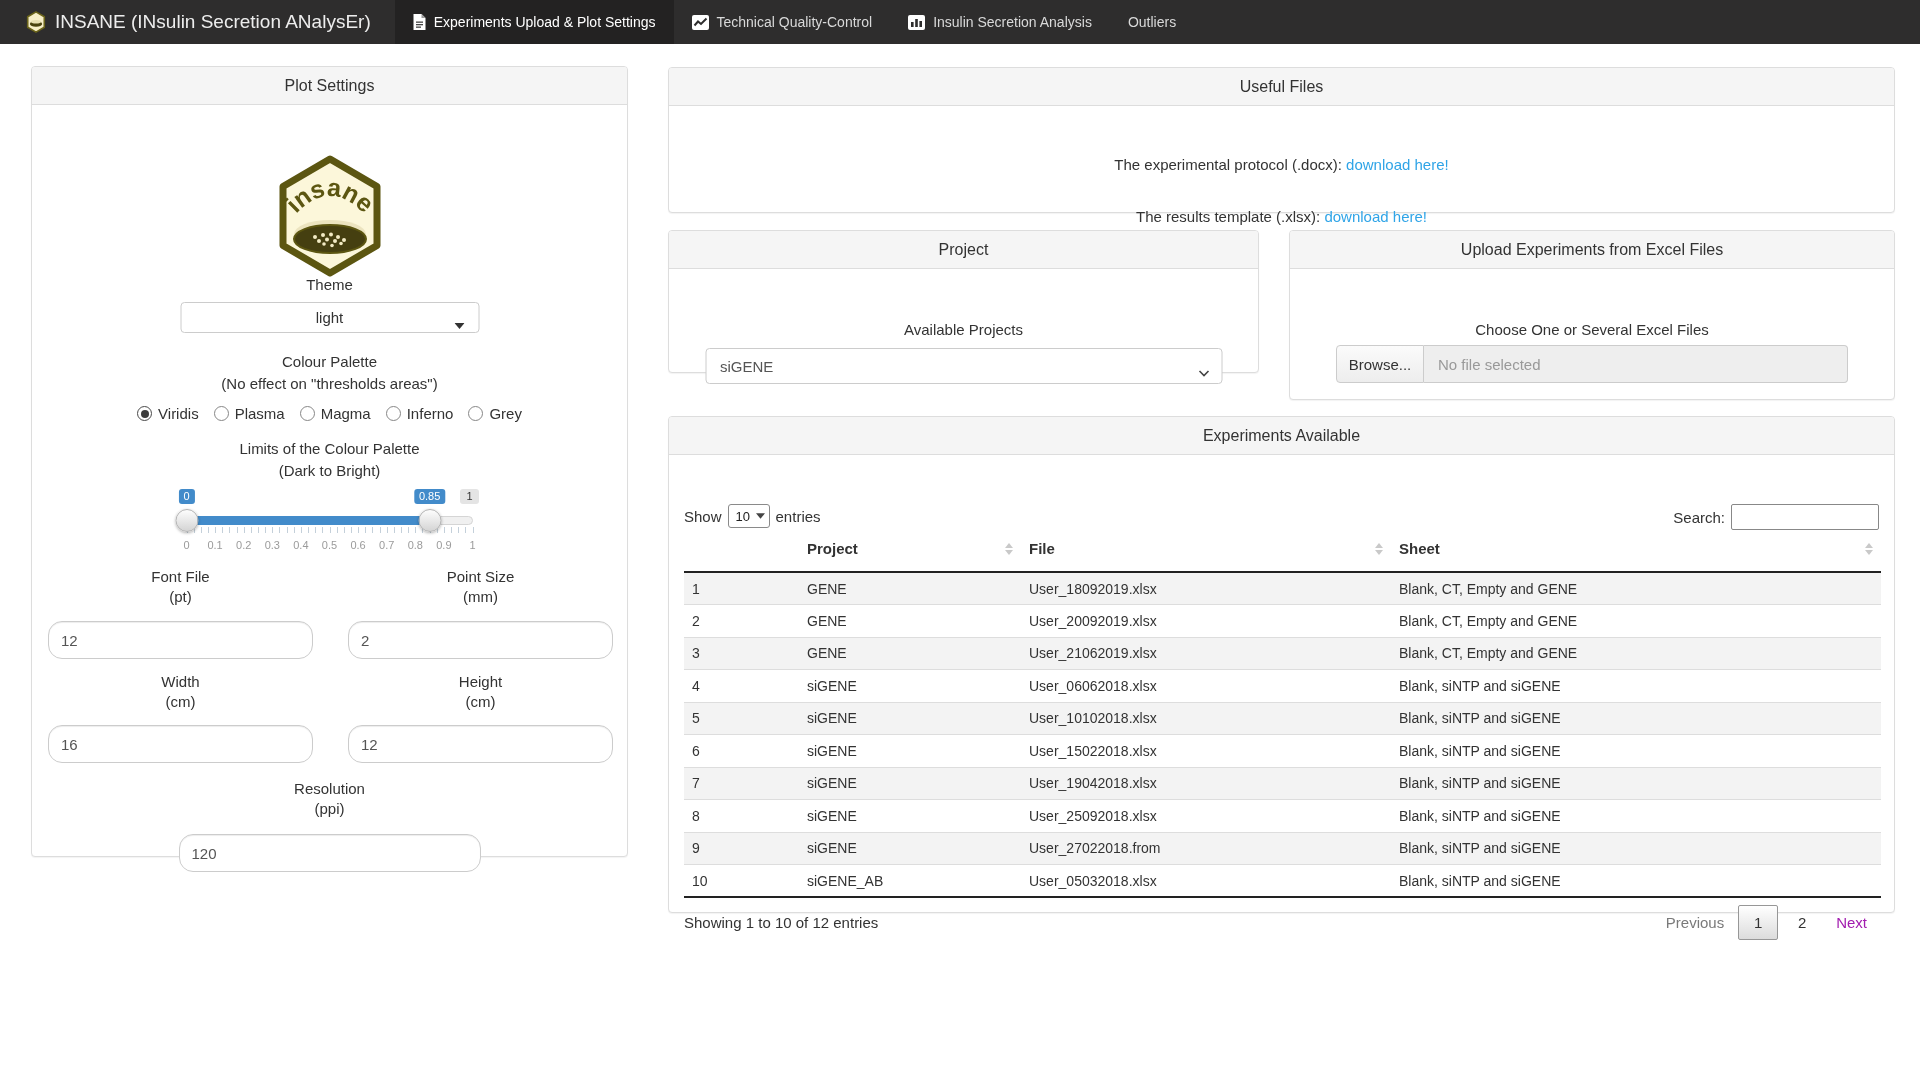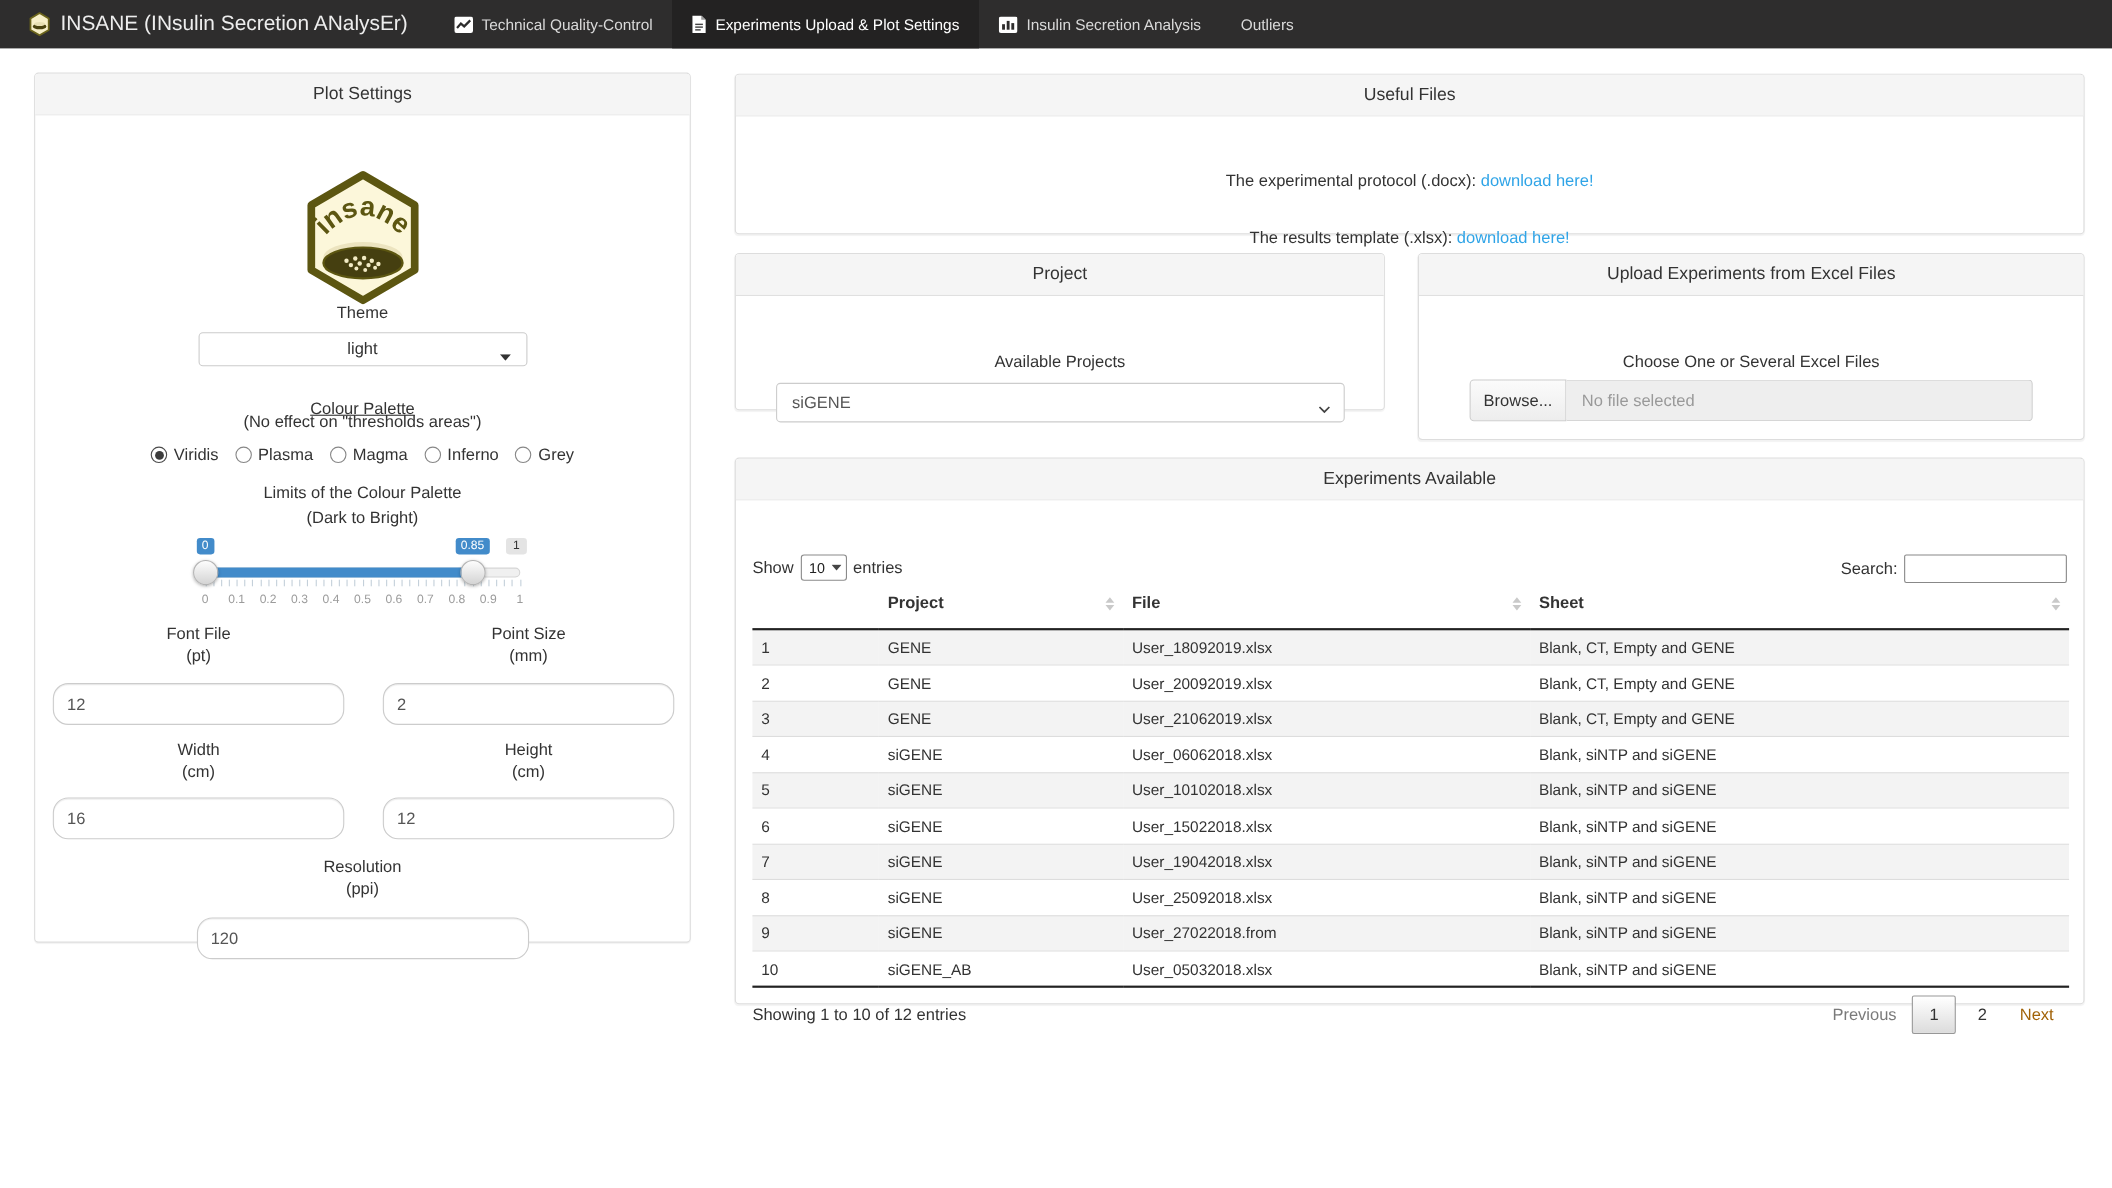--- a/index.html
+++ b/index.html
@@ -82,60 +82,60 @@
   table.dt thead th{height:46px;text-align:left;padding:0 26px 0 8px;font-size:15px;font-weight:700;color:#333;border-bottom:2px solid #222;position:relative;cursor:pointer;box-sizing:border-box;}
   table.dt tbody td{height:32.5px;padding:0 8px;font-size:14px;color:#333;box-sizing:border-box;white-space:nowrap;overflow:hidden;}
   table.dt tbody tr{border-top:1px solid #ddd;cursor:pointer;}
   table.dt tbody tr:nth-child(odd){background:#f3f3f3;}
   .sort-icons{position:absolute;right:8px;top:50%;transform:translateY(-50%);display:flex;flex-direction:column;gap:2px;}
   .s-up{width:0;height:0;border-left:4px solid transparent;border-right:4px solid transparent;border-bottom:5px solid #c9c9c9;display:block;}
   .s-down{width:0;height:0;border-left:4px solid transparent;border-right:4px solid transparent;border-top:5px solid #c9c9c9;display:block;}
   .dt-footer{position:absolute;top:450px;left:15px;right:15px;height:38px;}
   .dt-info{position:absolute;left:0;top:9px;font-size:15px;color:#333;}
   .dt-paginate{position:absolute;right:0;top:0;display:flex;align-items:center;}
-  .pg-btn{padding:8px 12px;font-size:15px;color:#a16207;cursor:pointer;}
+  .pg-btn{padding:8px 12px;font-size:15px;color:#a21caf;cursor:pointer;}
   .pg-btn.disabled{color:#7a7a7a;cursor:default;}
   .pg-num{min-width:14px;text-align:center;padding:8px 12px;font-size:15px;color:#333;cursor:pointer;border:1px solid transparent;border-radius:2px;margin:0 2px;}
   .pg-num.active{background:linear-gradient(#fff,#dcdcdc);border-color:#979797;}
 </style>
 </head>
 <body>
 
 <div class="navbar">
   <div class="brand">
     <span class="brand-icon">
       <svg width="20" height="22" viewBox="0 0 110 122">
           <polygon points="55,5 101,32 101,90 55,117 9,90 9,32" fill="#f7efc8" stroke="#6b641b" stroke-width="9" stroke-linejoin="round"></polygon>
           <ellipse cx="55" cy="72" rx="34" ry="15" fill="#4a430f"></ellipse>
           <ellipse cx="55" cy="60" rx="28" ry="10" fill="#e7dfb2"></ellipse>
         </svg>
     </span>
     <span>INSANE (INsulin Secretion ANalysEr)</span>
   </div>
   <div class="nav-tabs" id="nav-tabs">
-      <div class="nav-tab">
-        <span class="tab-icon">
-          <svg width="17" height="15" viewBox="0 0 17 15">
-            <rect width="17" height="15" rx="2" fill="#fff"></rect>
-            <polyline points="2.5,10.5 6,6.5 9,9 14.5,3.5" fill="none" stroke="#2e2d2d" stroke-width="2"></polyline>
-          </svg>
-        </span>
-        <span>Technical Quality-Control</span>
-      </div>
       <div class="nav-tab active">
         <span class="tab-icon">
           <svg width="13" height="16" viewBox="0 0 12 16">
             <path fill="#fff" d="M0 0h8l4 4v12H0z"></path>
             <path fill="#9a9a9a" d="M8 0l4 4H8z"></path>
             <rect x="2.5" y="7.5" width="7" height="1.3" fill="#444"></rect>
             <rect x="2.5" y="10" width="7" height="1.3" fill="#444"></rect>
             <rect x="2.5" y="12.5" width="5" height="1.3" fill="#444"></rect>
           </svg>
         </span>
         <span>Experiments Upload &amp; Plot Settings</span>
+      </div>
+      <div class="nav-tab">
+        <span class="tab-icon">
+          <svg width="17" height="15" viewBox="0 0 17 15">
+            <rect width="17" height="15" rx="2" fill="#fff"></rect>
+            <polyline points="2.5,10.5 6,6.5 9,9 14.5,3.5" fill="none" stroke="#2e2d2d" stroke-width="2"></polyline>
+          </svg>
+        </span>
+        <span>Technical Quality-Control</span>
       </div>
       <div class="nav-tab">
         <span class="tab-icon">
           <svg width="17" height="15" viewBox="0 0 17 15">
             <rect width="17" height="15" rx="2" fill="#fff"></rect>
             <rect x="3" y="7" width="2.6" height="5" fill="#2e2d2d"></rect>
             <rect x="7.2" y="4" width="2.6" height="8" fill="#2e2d2d"></rect>
             <rect x="11.4" y="6" width="2.6" height="6" fill="#2e2d2d"></rect>
           </svg>
         </span>
@@ -176,21 +176,21 @@
     </div>
 
     <div class="lbl" style="top:171px;">Theme</div>
     <div class="select-box">
       <span class="sel-value">light</span>
       <span class="sel-caret"><svg width="10" height="6" viewBox="0 0 10 6">
             <polygon points="0,0 10,0 5,6" fill="#333"></polygon>
           </svg></span>
     </div>
 
-    <div class="lbl" style="top:258px;text-decoration:underline;">Colour Palette</div>
+    <div class="lbl" style="top:248px;">Colour Palette</div>
     <div class="lbl" style="top:270px;">(No effect on "thresholds areas")</div>
     <div id="palette-radios">
         <label class="radio-opt">
           <span class="radio-circle checked"></span>
           <span class="radio-text">Viridis</span>
         </label>
         <label class="radio-opt">
           <span class="radio-circle"></span>
           <span class="radio-text">Plasma</span>
         </label>

